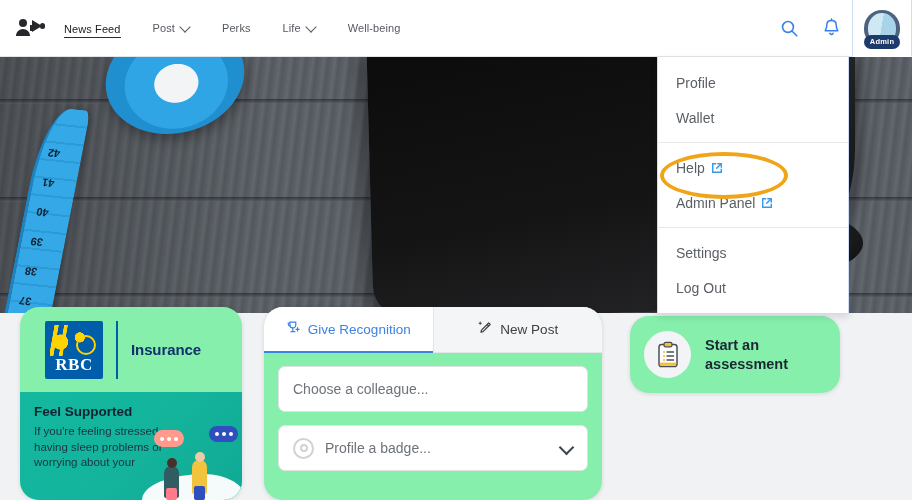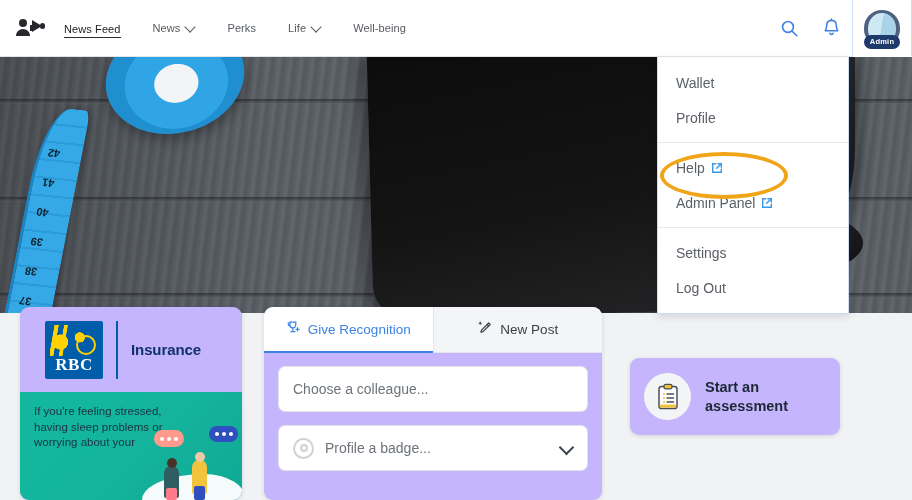--- a/index.html
+++ b/index.html
@@ -175,22 +175,22 @@
     transform: rotate(6deg) skewX(-5deg);
     box-shadow: 2px 0 8px rgba(0,0,0,.3);
   }
   #tape-strip .n {
     position: absolute; left: 9px; color: #0d2230; font-size: 11px; font-weight: bold;
     transform: rotate(180deg);
   }
 
   
   .card {
-    position: absolute; background: #c4b5fd;
-    border-radius: 9px; box-shadow: 0 1px 4px rgba(30,40,60,.14);
+    position: absolute; background: #86efac;
+    border-radius: 19px; box-shadow: 0 1px 4px rgba(30,40,60,.14);
     z-index: 20; overflow: hidden;
   }
   
   #card-rbc { left: 20px; top: 307px; width: 222px; height: 193px; }
   #rbc-top { height: 85px; display: flex; align-items: center; padding: 0 25px; }
   #rbc-shield {
     width: 58px; height: 58px; background: #005daa; border-radius: 2px;
     display: flex; align-items: flex-end; justify-content: center;
     position: relative; flex: none;
   }
@@ -271,21 +271,21 @@
   .chev {
     width: 12px; height: 12px; position: relative; flex: none;
   }
   .chev:after {
     content:""; position:absolute; left:0; top:0; width:9px; height:9px;
     border-right: 2px solid #3c4552; border-bottom: 2px solid #3c4552;
     transform: rotate(45deg);
   }
 
   
-  #card-assess { left: 630px; top: 316px; width: 210px; height: 77px; margin-top: 42px; }
+  #card-assess { left: 630px; top: 316px; width: 210px; height: 77px; }
   #card-challenge { left: 630px; top: 407px; width: 210px; height: 78px; }
   .rcard-inner { display: flex; align-items: center; height: 100%; padding: 0 14px; gap: 14px; }
   .circ {
     width: 47px; height: 47px; border-radius: 50%; background: #f3f4f6;
     display: flex; align-items: center; justify-content: center; flex: none;
   }
   .rlabel { font-size: 14.5px; font-weight: bold; color: #1b2733; line-height: 19px; }
 </style>
 </head>
 <body>
@@ -327,21 +327,21 @@
         <rect x="25" y="7" width="5" height="6" rx="2.5" fill="#26282b"></rect>
         <path d="M15 9h4v6h-4z" fill="#26282b"></path>
       </svg>
     </div>
 
     <div class="navlinks">
       <div class="navlink active">
         <span>News Feed</span>
       </div>
       <div class="navlink">
-        <span>News</span>
+        <span>Post</span>
         <span class="caret"></span>
       </div>
       <div class="navlink">
         <span>Perks</span>
       </div>
       <div class="navlink">
         <span>Life</span>
         <span class="caret"></span>
       </div>
       <div class="navlink">
@@ -368,24 +368,24 @@
           <div class="hair"></div>
           <div class="face"></div>
           <div class="badge">Admin</div>
         </div>
       </div>
     </div>
   </div>
 
   <div id="dropdown">
     <div class="ditem">
+      <span>Profile</span>
+    </div>
+    <div class="ditem">
       <span>Wallet</span>
-    </div>
-    <div class="ditem">
-      <span>Profile</span>
     </div>
 
     <div class="ddiv"></div>
 
     <div class="ditem">
       <span>Help</span>
       <span class="extlink">
         <svg width="12" height="12" viewBox="0 0 14 14" fill="none">
           <path d="M5.5 2H2v10h10V8.5" stroke="#3b9ae8" stroke-width="1.7" stroke-linecap="round"></path>
           <path d="M8 2h4v4" stroke="#3b9ae8" stroke-width="1.7" stroke-linecap="round" stroke-linejoin="round"></path>
@@ -419,20 +419,21 @@
   <div class="card" id="card-rbc">
     <div id="rbc-top">
       <div id="rbc-shield">
         <div class="lion"></div>
         <div class="rbc-text">RBC</div>
       </div>
       <div id="rbc-sep"></div>
       <div id="rbc-ins">Insurance</div>
     </div>
     <div id="rbc-teal">
+      <h4>Feel Supported</h4>
       <p>If you're feeling stressed, having sleep problems or worrying about your</p>
       <div id="teal-art">
         <div class="hill"></div>
         <div class="bub-pink">
             <span class="dots">
               <i></i>
               <i></i>
               <i></i>
             </span>
           </div>

